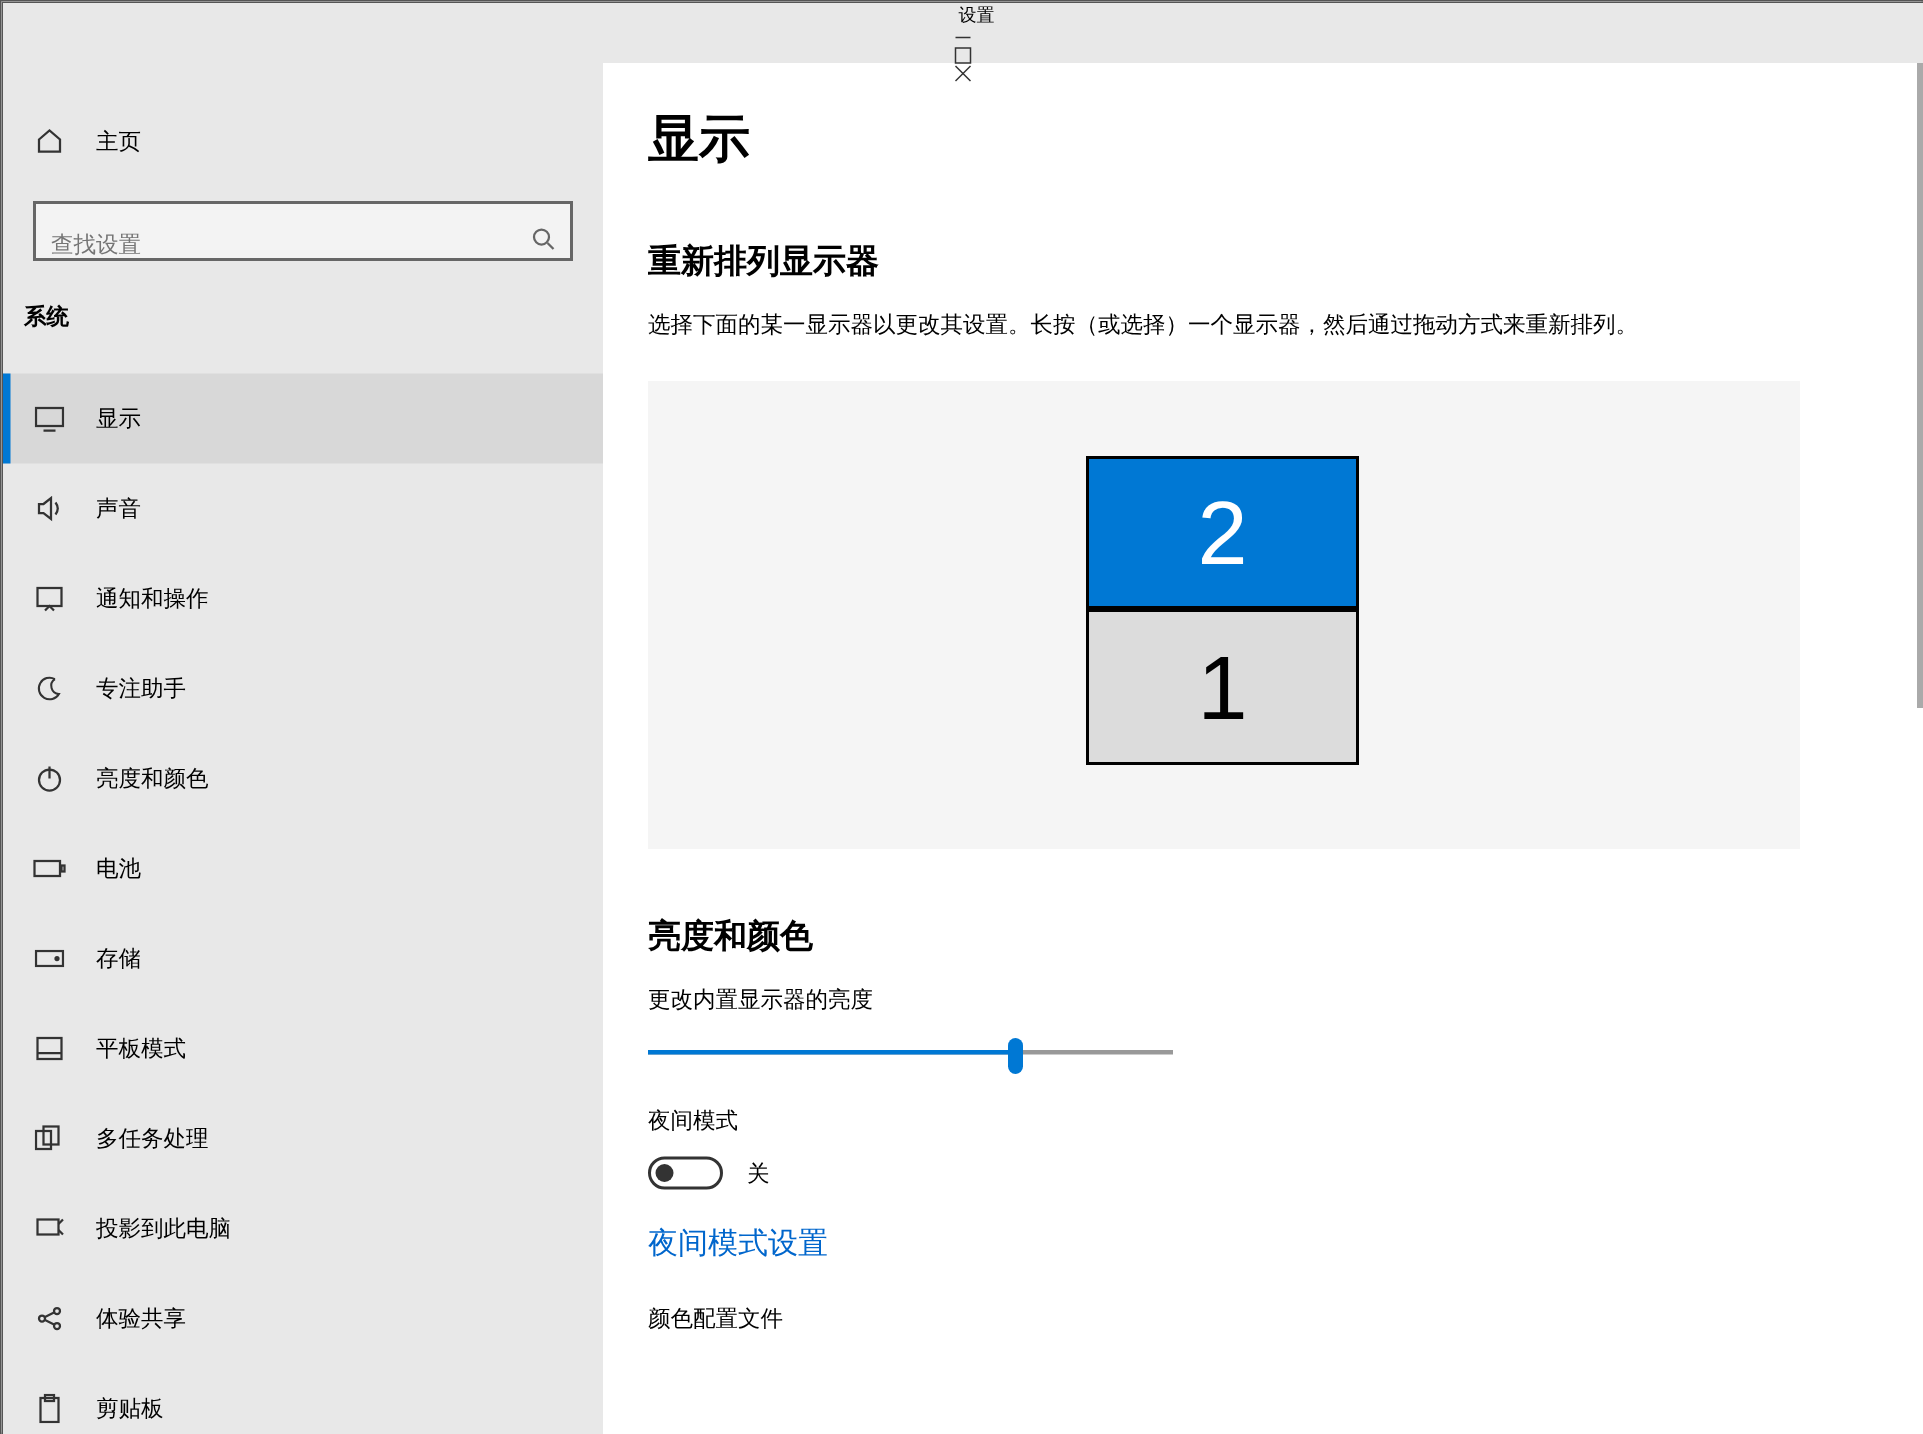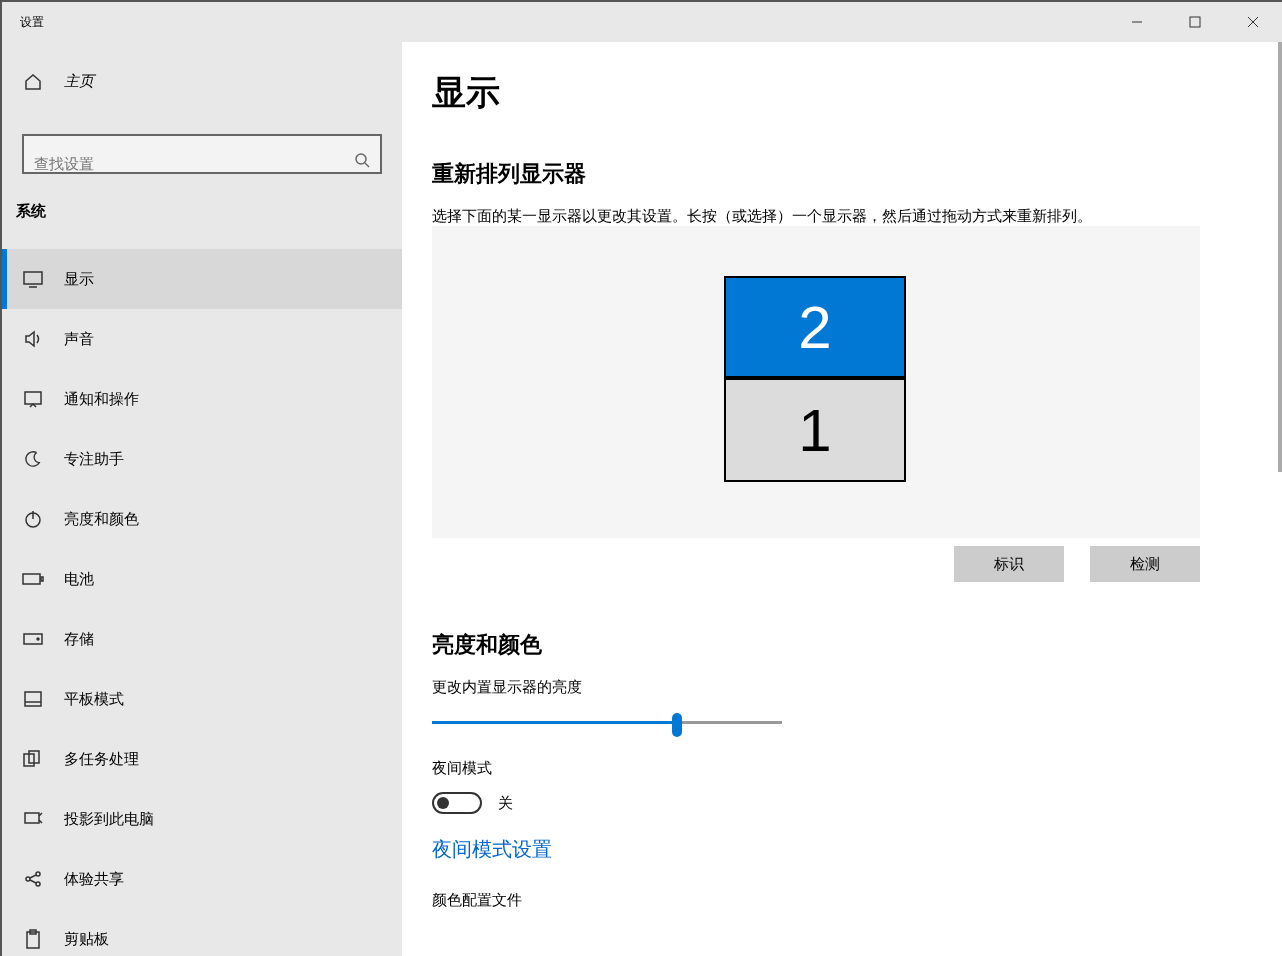--- a/index.html
+++ b/index.html
@@ -1,39 +1,39 @@
 <!DOCTYPE html>
 <html><head>
 <meta charset="utf-8">
 <style>
 * { box-sizing: border-box; margin: 0; padding: 0; }
 html, body { width: 1282px; height: 956px; overflow: hidden; font-family: "Microsoft YaHei", "Segoe UI", sans-serif; background: #fff; border: 1px solid #555; }
-.titlebar { height: 40px; display: flex; align-items: center; background: #e8e8e8; }
+.titlebar { height: 40px; display: flex; align-items: center; background: #e8e8e8; flex-direction: column; }
 .titlebar .title { font-size: 12px; padding-left: 18px; color: #000; }
 .titlebar .spacer { flex: 1; }
 .titlebar .winbtn { width: 58px; height: 40px; display:flex; align-items:center; justify-content:center; color:#444; font-size:12px; }
 .winbtn svg { stroke: #333; }
 .body { display: flex; height: calc(956px - 40px); }
 .sidebar { width: 400px; background: #e8e8e8; padding-top: 30px; position: relative; }
-.home-row { display:flex; align-items:flex-start; height:44px; padding-left:20px; gap:20px; margin-bottom: 18px; font-style: italic; }
+.home-row { display:flex; align-items:center; height:44px; padding-left:20px; gap:20px; margin-bottom: 18px; }
 .home-row .icon { width:22px; display:flex; justify-content:center; }
 .home-row .label { font-size:15px; }
 .searchbox { margin: 0 20px 28px 20px; height: 40px; border: 2px solid #666; background:#f3f3f3; display:flex; align-items:flex-end; padding: 0 10px; }
 .searchbox input { flex:1; border:none; background:transparent; outline:none; font-size:15px; color:#666; }
 .searchbox .sicon { color:#555; }
 .category { font-size:15px; font-weight:600; padding-left:14px; margin-bottom: 28px; }
 .navitem { display:flex; align-items:center; height:60px; padding-left:20px; gap:20px; position:relative; }
 .navitem.active { background:#d8d8d8; }
 .navitem.active::before { content:""; position:absolute; left:0; top:0; bottom:0; width:5px; background:#0078d4; }
 .navitem .icon { width:22px; display:flex; justify-content:center; color:#333; }
 .navitem .label { font-size:15px; }
 .main { flex:1; padding: 28px 50px 0 30px; overflow-y:auto; position:relative; }
 .main h1 { font-size:34px; font-weight:600; margin-bottom: 34px; }
 .main h2 { font-size:22px; font-weight:600; margin-bottom: 18px; margin-top: 43px; }
-.main p.desc { font-size:15px; }
+.main p.desc { font-size:15px; margin-bottom: 28px; }
 .arrange-box { width: 768px; height: 312px; background:#f5f5f5; position:relative; margin-bottom:8px; }
 .monitor { position:absolute; border:2px solid #000; display:flex; align-items:center; justify-content:center; font-size:60px; font-weight:300; }
 .monitor.selected { background:#0078d4; color:#fff; }
 .monitor.unselected { background:#dcdcdc; color:#000; }
 .btnrow { display:flex; gap:26px; justify-content:flex-end; width:768px; margin-bottom:48px; }
 .gbtn { width:110px; height:36px; background:#ccc; border:none; font-size:15px; display:flex; align-items:center; justify-content:center; }
 .fieldlabel { font-size:15px; margin-bottom:14px; }
 .slider-wrap { width:350px; margin-bottom:24px; position:relative; height:24px; }
 .slider-track { position:absolute; top:10px; left:0; right:0; height:3px; background:#999; }
 .slider-fill { position:absolute; top:10px; left:0; height:3px; background:#0078d4; }
@@ -202,24 +202,20 @@
 
   <div class="main">
     <div class="scrollbar-ind"></div>
     <h1>显示</h1>
     <h2>重新排列显示器</h2>
     <p class="desc">选择下面的某一显示器以更改其设置。长按（或选择）一个显示器，然后通过拖动方式来重新排列。</p>
     <div class="arrange-box" id="arrbox">
         <div class="monitor selected" style="left: 292px; top: 50px; width: 182px; height: 102px;">2</div>
         <div class="monitor unselected" style="left: 292px; top: 152px; width: 182px; height: 104px;">1</div>
       </div>
-    <div class="btnrow">
-      <button class="gbtn">标识</button>
-      <button class="gbtn">检测</button>
-    </div>
     <h2>亮度和颜色</h2>
     <div class="fieldlabel">更改内置显示器的亮度</div>
     <div class="slider-wrap">
       <div class="slider-track"></div>
       <div class="slider-fill" id="sfill" style="width: 70%;"></div>
       <div class="slider-thumb" id="sthumb" style="left: calc(70% - 5px);"></div>
     </div>
     <div class="fieldlabel">夜间模式</div>
     <div class="toggle-row">
       <div class="toggle">

